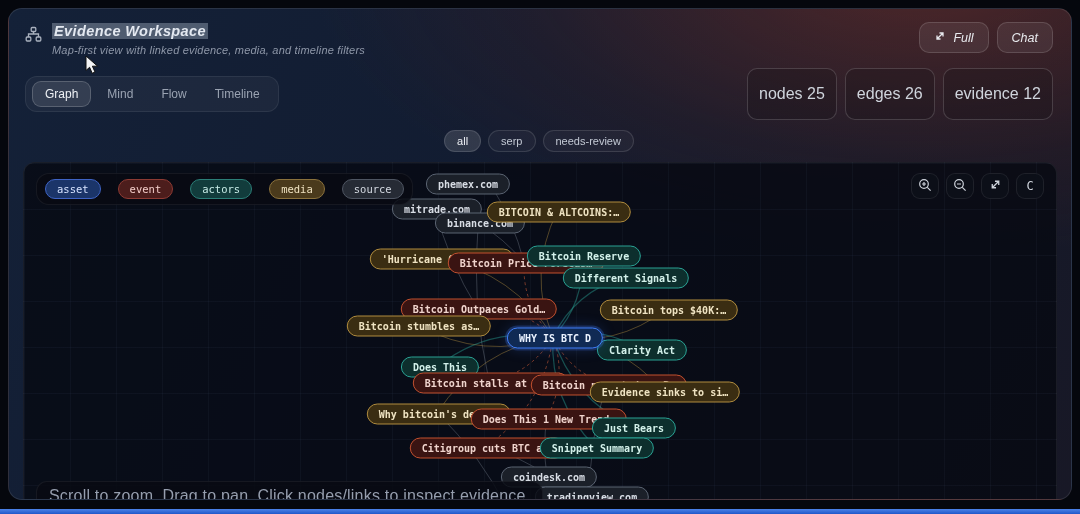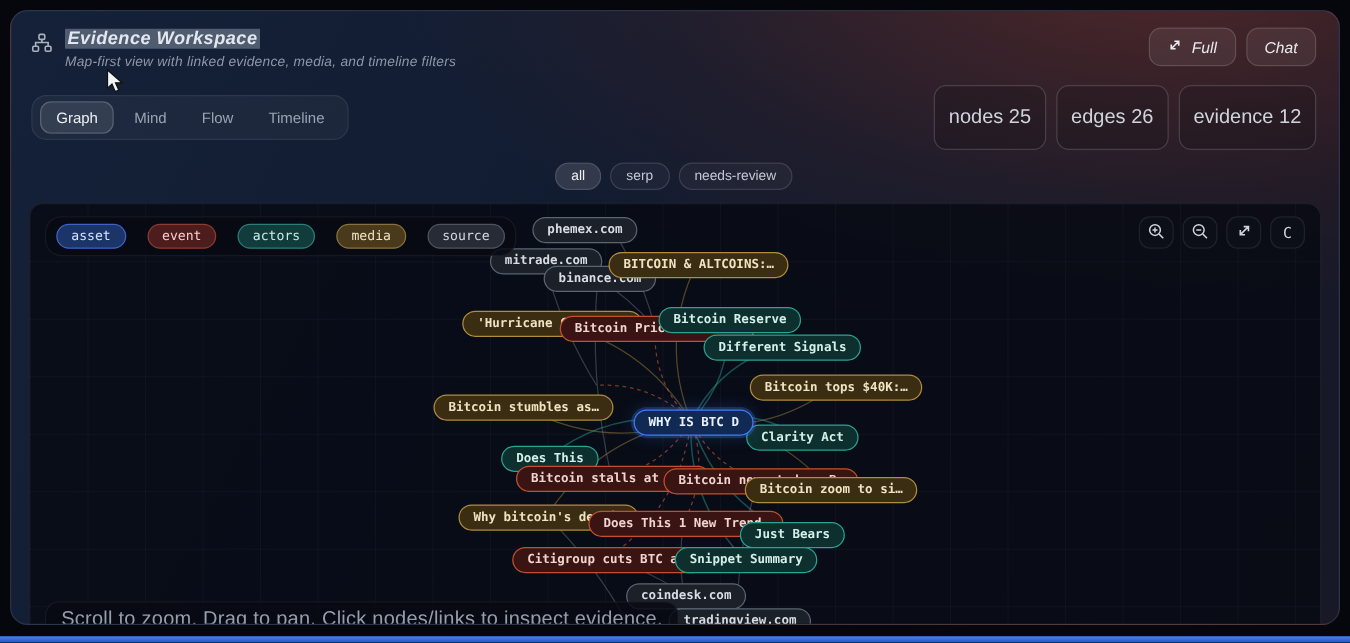--- a/index.html
+++ b/index.html
@@ -210,28 +210,29 @@
         </svg>
 
     <div class="node source" style="left: 444px; top: 21px;">phemex.com</div>
         <div class="node source" style="left: 413px; top: 46px;">mitrade.com</div>
         <div class="node source" style="left: 456px; top: 60px;">binance.com</div>
         <div class="node media" style="left: 535px; top: 49px;">BITCOIN &amp; ALTCOINS:…</div>
         <div class="node media" style="left: 418px; top: 96px;">'Hurricane Coming!:…</div>
         <div class="node event" style="left: 502px; top: 100px;">Bitcoin Price Forecas…</div>
         <div class="node actors" style="left: 560px; top: 93px;">Bitcoin Reserve</div>
         <div class="node actors" style="left: 602px; top: 115px;">Different Signals</div>
+        <div class="node event" style="left: 455px; top: 146px;">Bitcoin Outpaces Gold…</div>
         <div class="node media" style="left: 395px; top: 163px;">Bitcoin stumbles as…</div>
         <div class="node media" style="left: 645px; top: 147px;">Bitcoin tops $40K:…</div>
         <div class="node asset" style="left: 531px; top: 175px;">WHY IS BTC D</div>
         <div class="node actors" style="left: 618px; top: 187px;">Clarity Act</div>
         <div class="node actors" style="left: 416px; top: 204px;">Does This</div>
         <div class="node event" style="left: 467px; top: 220px;">Bitcoin stalls at $76…</div>
         <div class="node event" style="left: 585px; top: 222px;">Bitcoin news today: B…</div>
-        <div class="node media" style="left: 641px; top: 229px;">Bitcoin zoom to si…</div>
+        <div class="node media" style="left: 641px; top: 229px;">Evidence sinks to si…</div>
         <div class="node media" style="left: 415px; top: 251px;">Why bitcoin's decli…</div>
         <div class="node event" style="left: 525px; top: 256px;">Does This 1 New Trend…</div>
         <div class="node actors" style="left: 610px; top: 265px;">Just Bears</div>
         <div class="node event" style="left: 464px; top: 285px;">Citigroup cuts BTC an…</div>
         <div class="node actors" style="left: 573px; top: 285px;">Snippet Summary</div>
         <div class="node source" style="left: 525px; top: 314px;">coindesk.com</div>
         <div class="node source" style="left: 568px; top: 334px;">tradingview.com</div>
         <div class="node source" style="left: 486px; top: 349px;">aol.com</div>
       </div>
 

